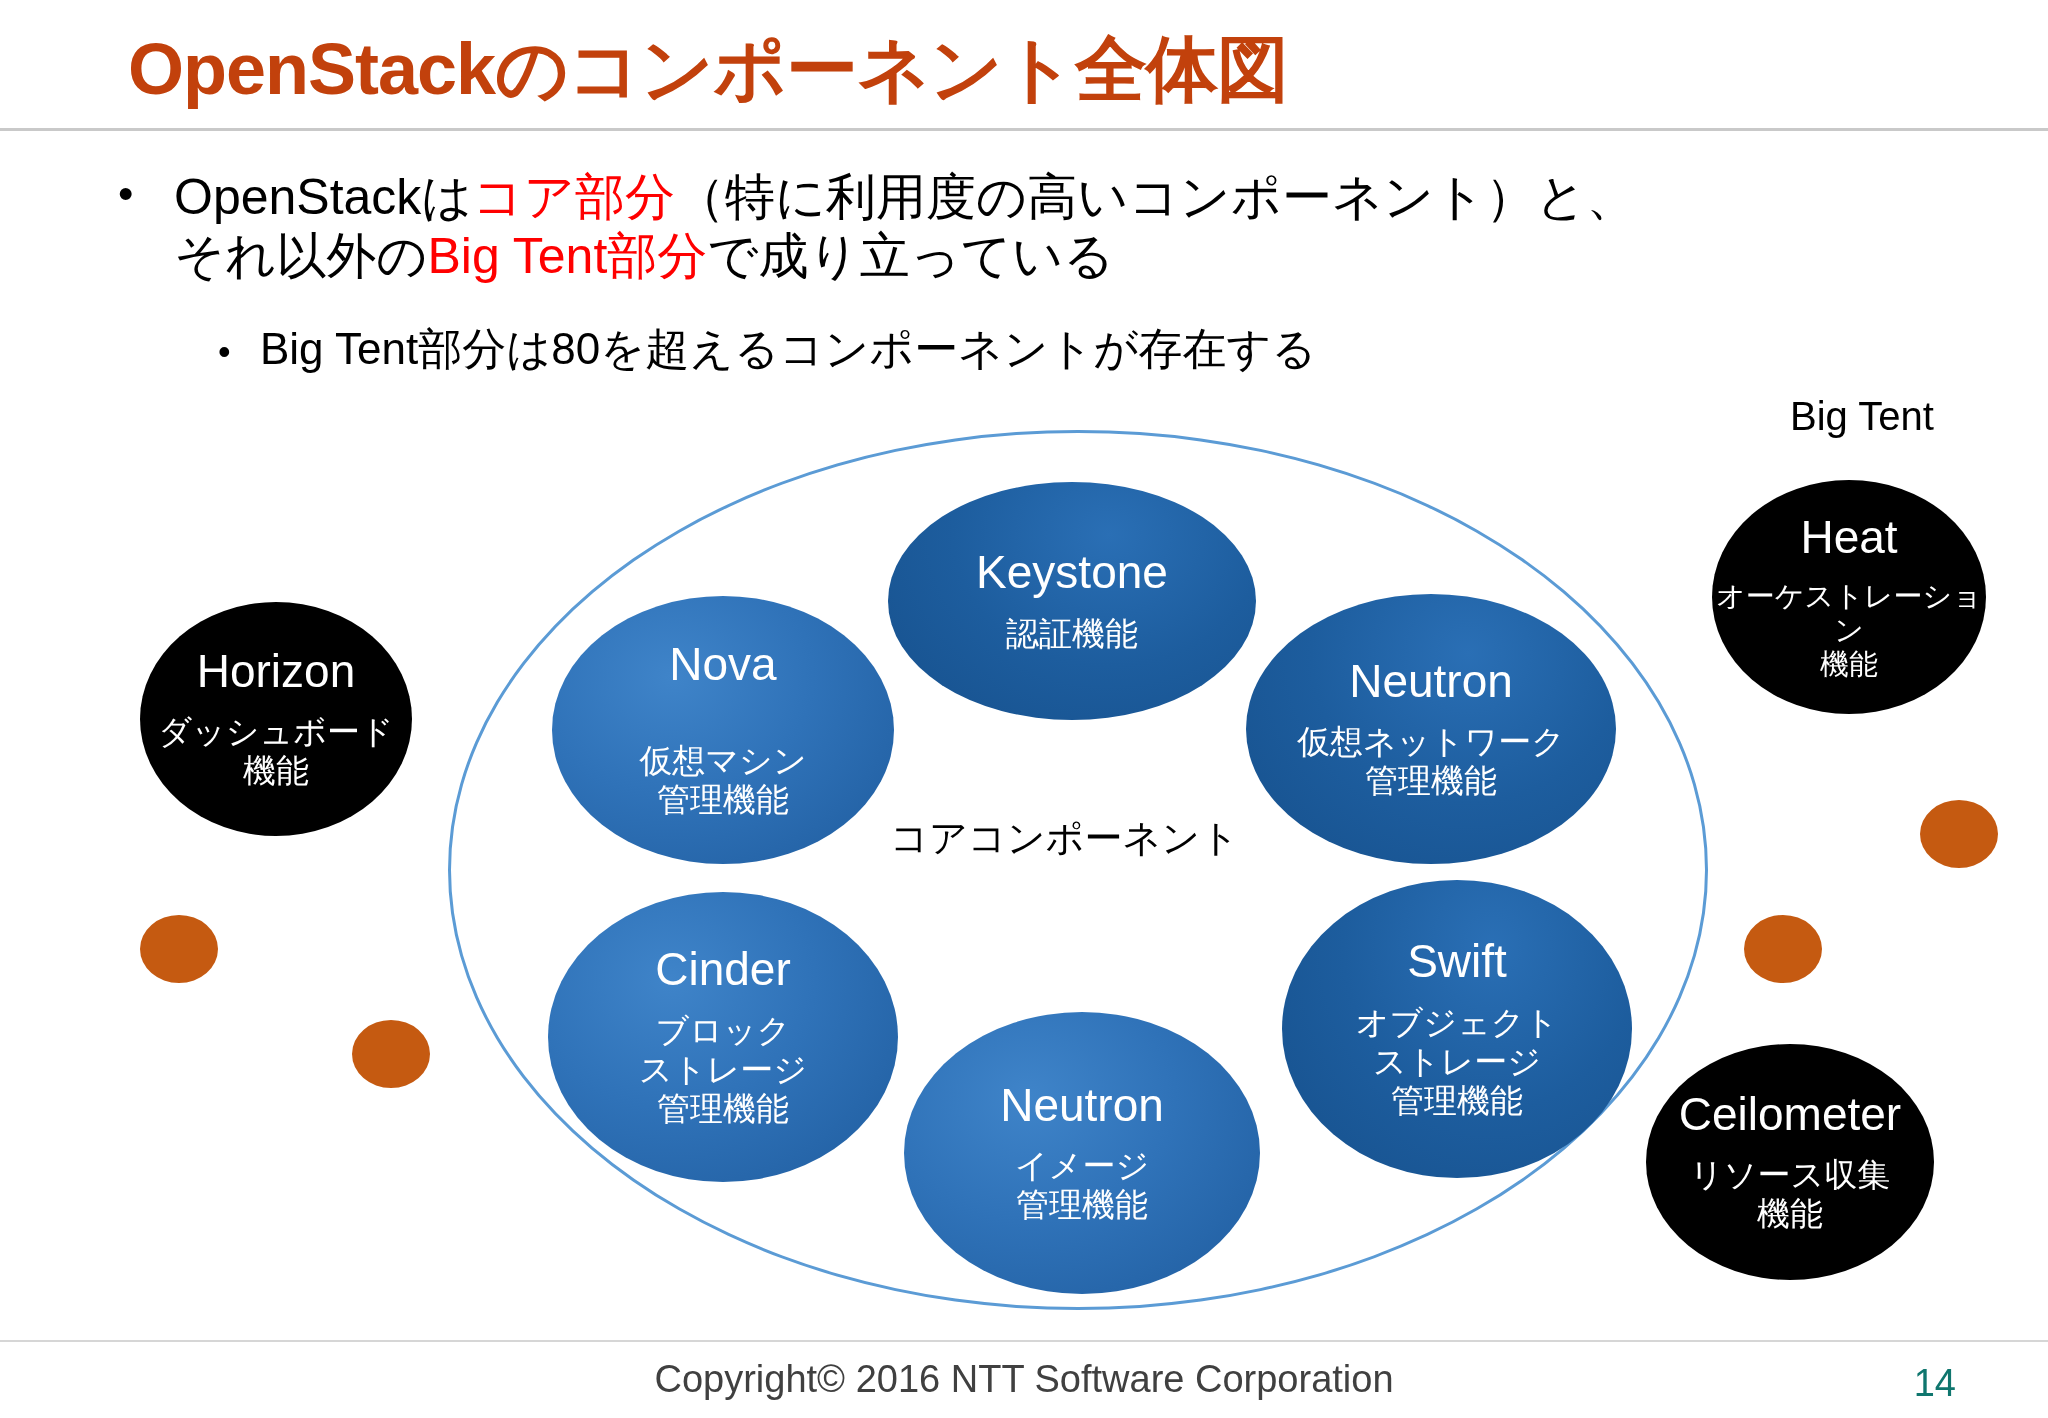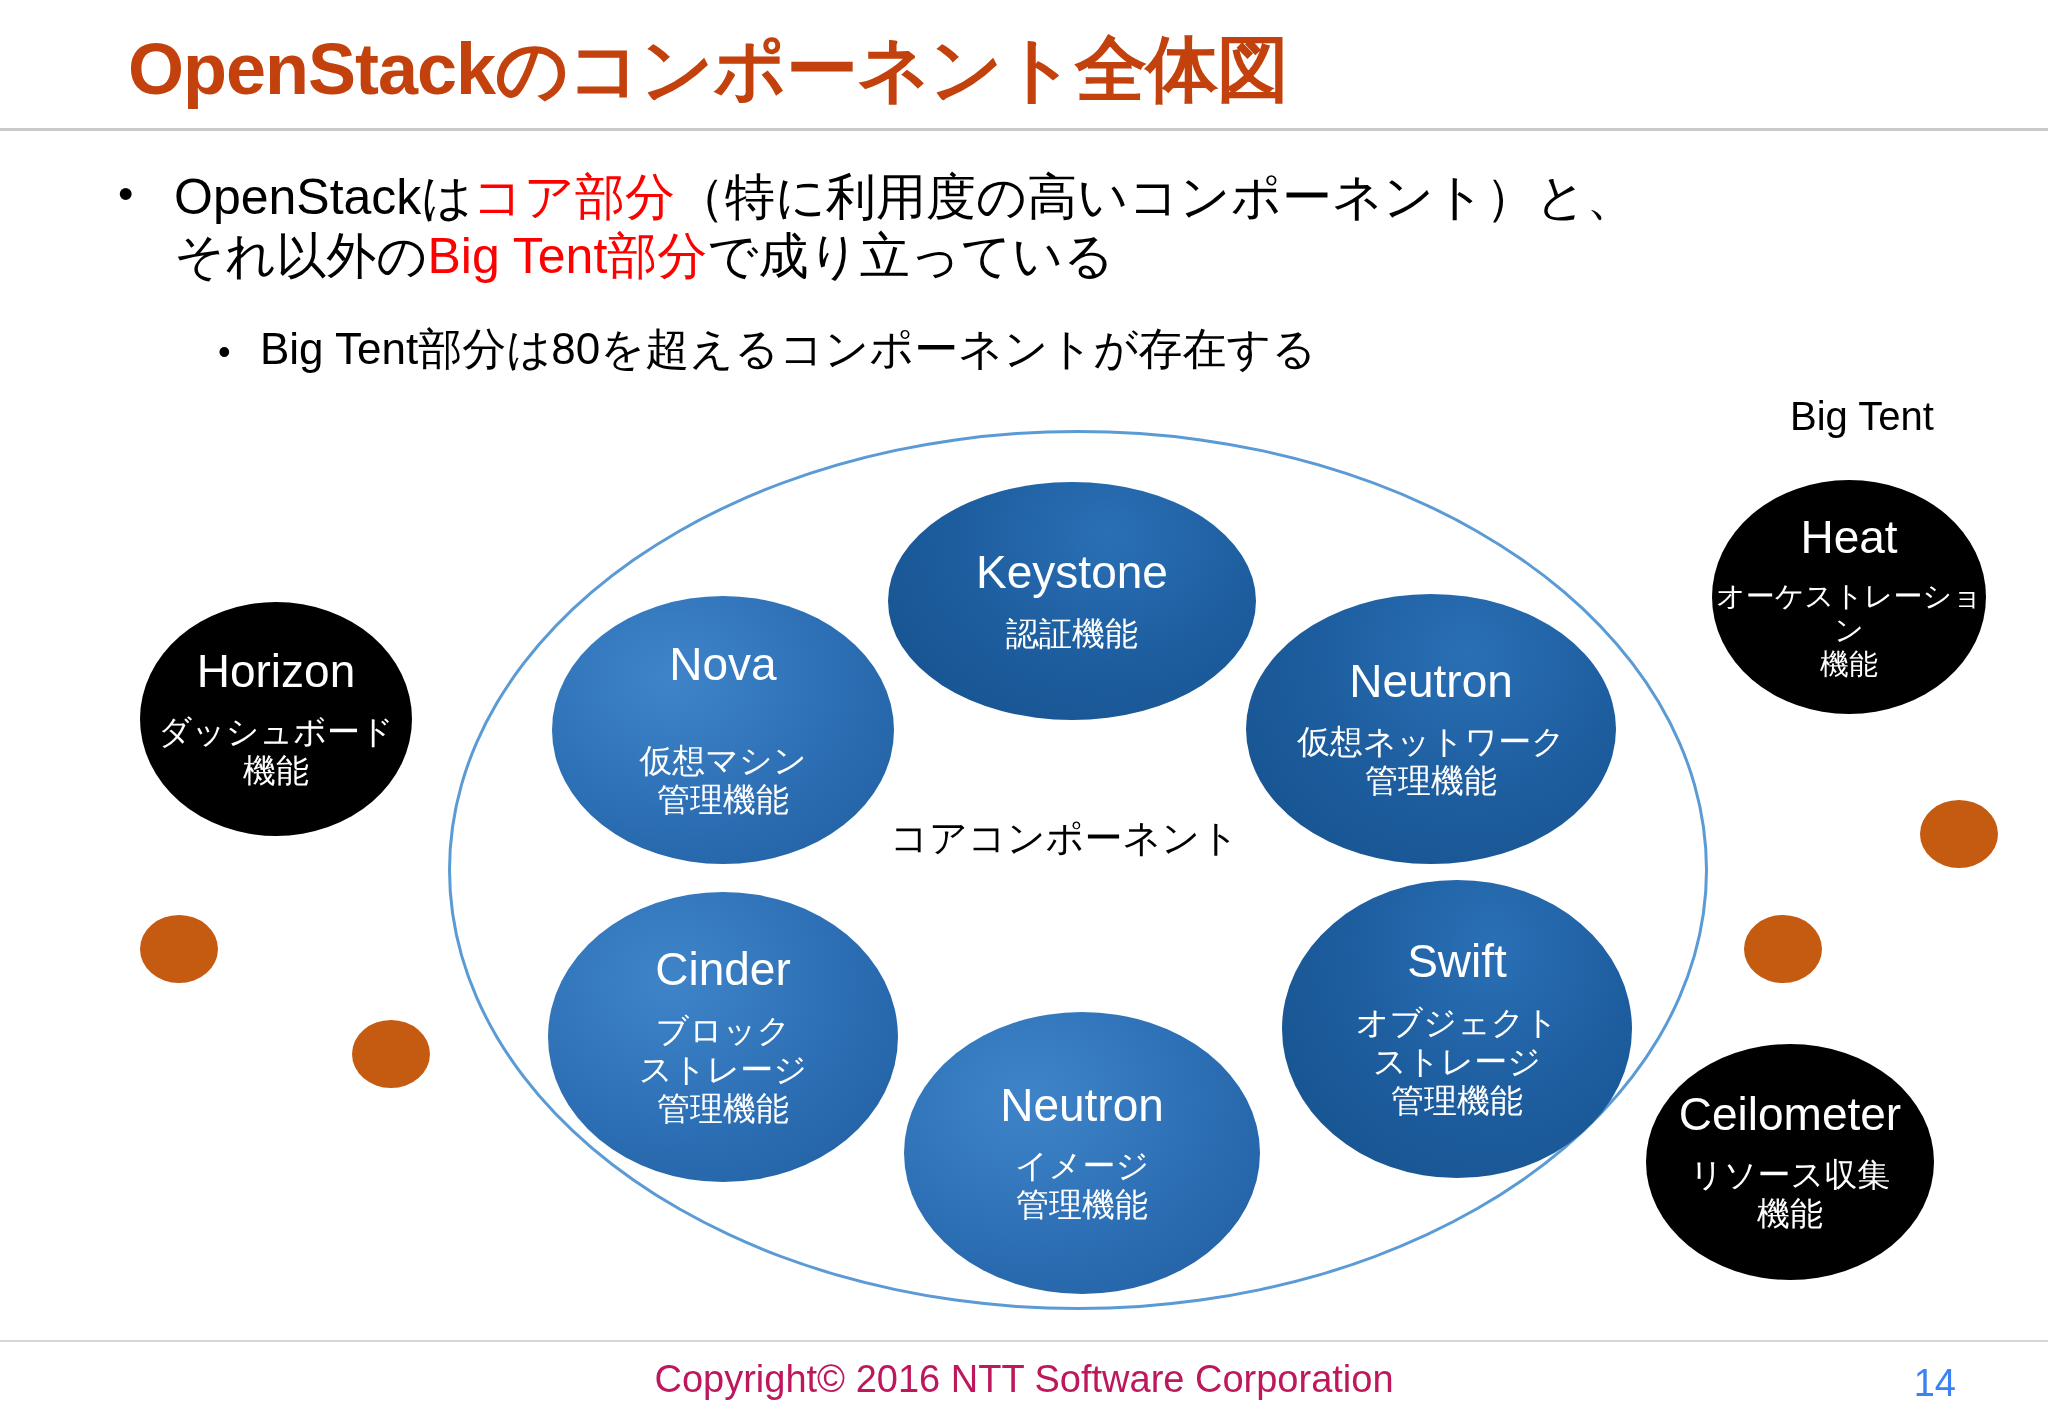--- a/index.html
+++ b/index.html
@@ -157,28 +157,28 @@
     height: 2px;
     background: #d6d6d6;
   }
   .footer-copy {
     position: absolute;
     left: 0;
     top: 1358px;
     width: 2048px;
     text-align: center;
     font-size: 38px;
-    color: #be185d;
+    color: #404040;
   }
   .page-number {
     position: absolute;
     right: 92px;
     top: 1362px;
     font-size: 38px;
-    color: #3b82f6;
+    color: #0f766e;
   }
 </style>
 </head>
 <body>
 
 <div id="slide">
 
   <div class="slide-title">OpenStackのコンポーネント全体図</div>
   <div class="title-rule"></div>
 

